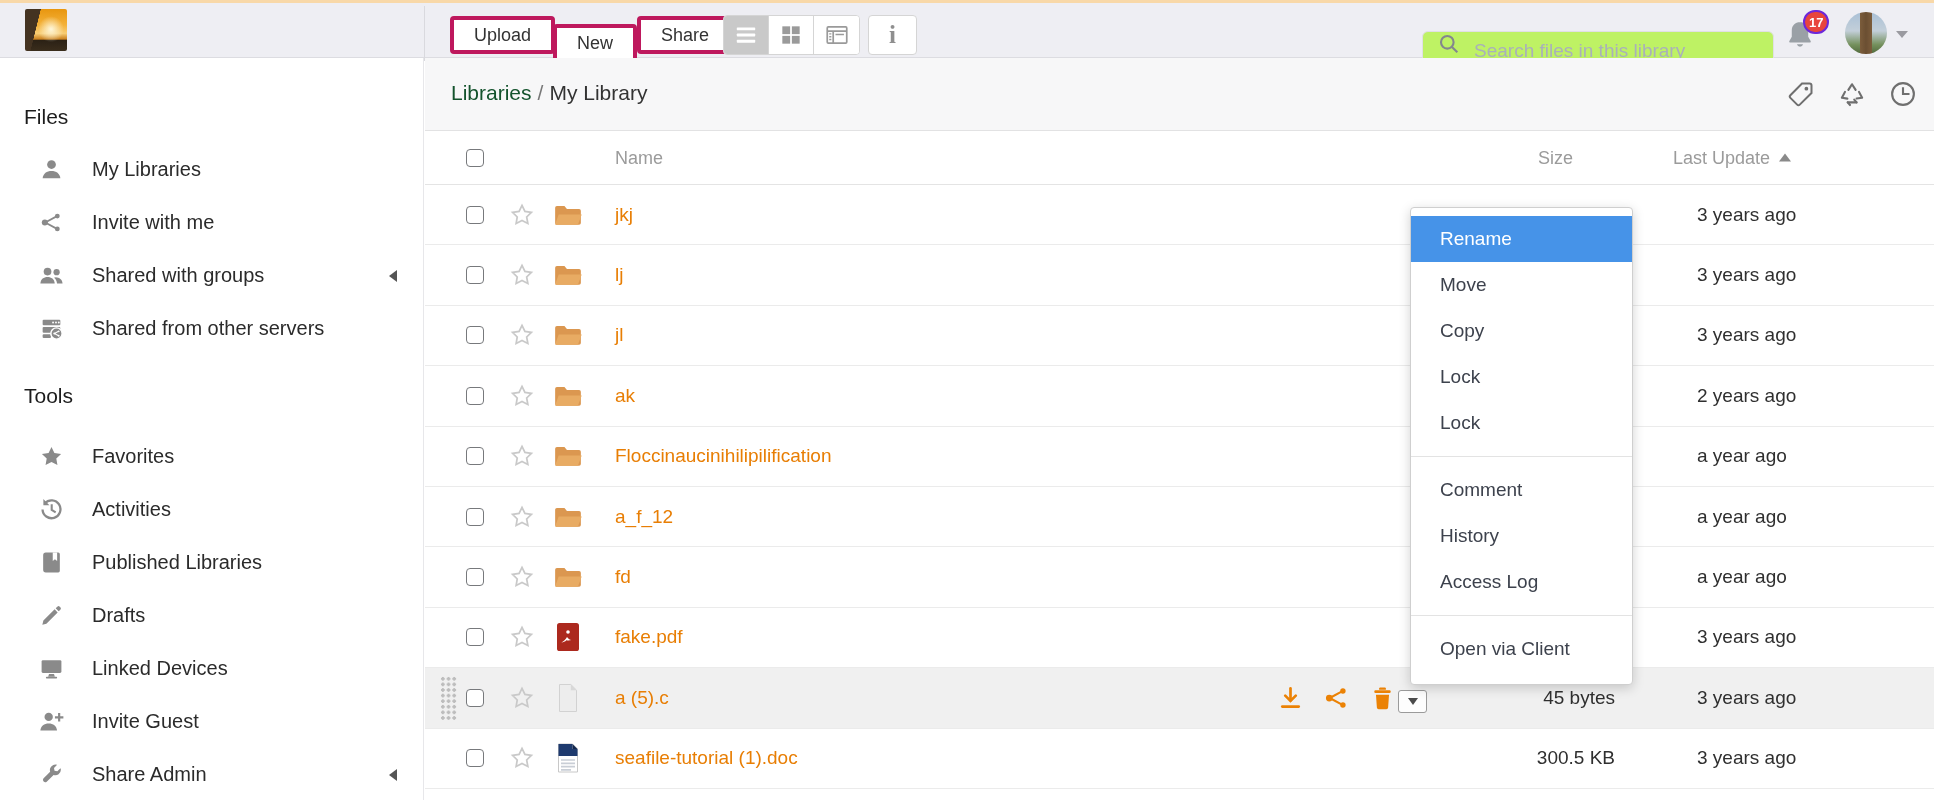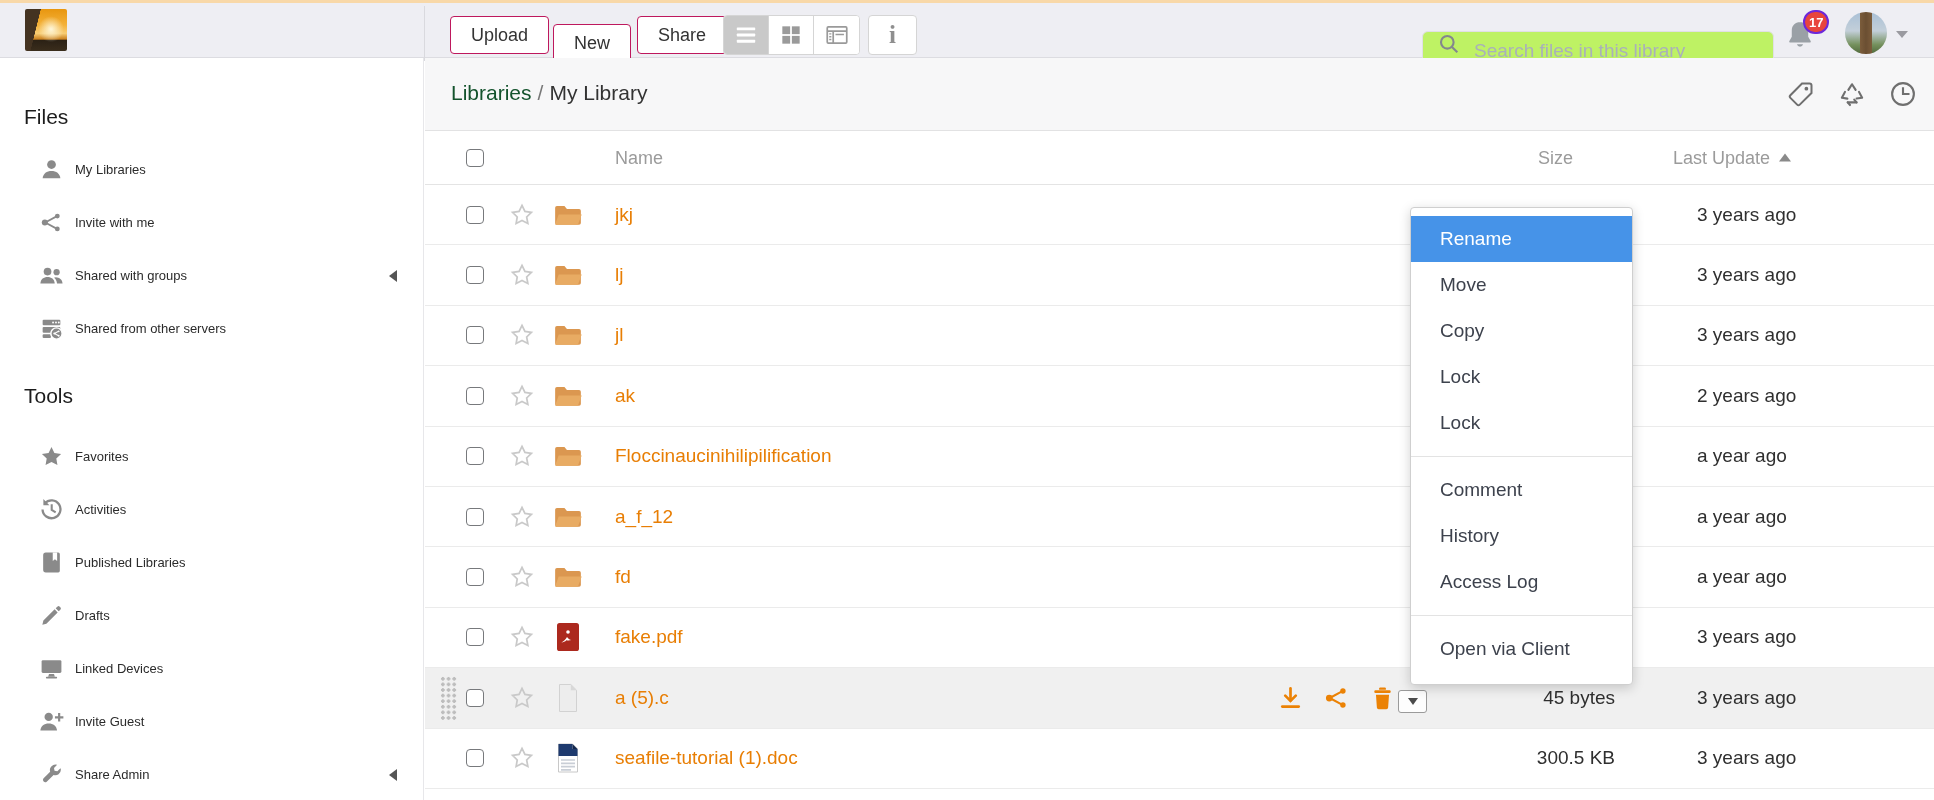--- a/index.html
+++ b/index.html
@@ -13,21 +13,21 @@
   
   #header { position:absolute; left:0; top:3px; width:1934px; height:55px;
     background:#eeeef3; border-bottom:1px solid #dcdce1; }
   #logo { position:absolute; left:25px; top:6px; width:42px; height:42px; border-radius:2px;
     background:
       radial-gradient(circle at 62% 48%, rgba(255,250,225,.95) 0%, rgba(255,250,225,0) 38%),
       linear-gradient(104deg, #443321 0%, #443321 30%, rgba(0,0,0,0) 30.5%),
       linear-gradient(180deg, #e8960f 0%, #f4b23a 38%, #f8cd74 58%, #c97f1d 72%, #2b2115 74%, #3a2d1c 100%);
   }
   #header-divider { position:absolute; left:424px; top:3px; width:1px; height:55px; background:#d9d9de; }
-  .hbtn { position:absolute; top:13px; height:38px; background:#fff; border:1px solid #be185d;
+  .hbtn { position:absolute; top:13px; height:38px; background:#fff; border:4px solid #be185d;
     border-radius:4px; color:#333; font-size:18px; padding:0 20px; cursor:pointer;
     display:flex; align-items:center; font-family:inherit; }
   #btn-upload { left:450px; }
   #btn-new { left:553px;margin-top:8px; }
   #btn-share { left:637px; }
 
   #view-toggle { position:absolute; left:723px; top:12px; height:40px; display:flex;
     border:1px solid #d5d5d5; border-radius:4px; overflow:hidden; background:#fff; }
   .vt-seg { width:45px; height:100%; display:flex; align-items:center; justify-content:center;
     border-right:1px solid #d5d5d5; cursor:pointer; background:#fff; }
@@ -64,21 +64,21 @@
   #sidebar { position:absolute; left:0; top:58px; width:424px; height:742px; background:#fff;
     border-right:1px solid #e7e7ea; }
   .side-heading { font-size:21px; color:#1c1c1c; margin-left:24px; height:26px; line-height:26px; }
   #sidebar .side-heading:first-child { margin-top:46px; }
   .side-list { list-style:none; margin-top:13px; }
   .side-list.second { margin-top:21px; }
   .side-heading.tools { margin-top:28px; }
   .side-item { height:53px; display:flex; align-items:center; padding-left:38px; cursor:pointer; }
   .side-icon { width:26px; height:26px; display:flex; align-items:center; justify-content:center; flex:0 0 auto; }
   .side-icon svg { width:25px; height:25px; }
-  .side-label { font-size:13px; color:#2b2b2b; margin-left:11px; }
+  .side-label { font-size:20px; color:#2b2b2b; margin-left:28px; }
   .side-caret { margin-left:auto; margin-right:26px; width:0; height:0;
     border-top:6px solid transparent; border-bottom:6px solid transparent; border-right:8px solid #555; }
 
   
   #main { position:absolute; left:425px; top:58px; width:1509px; height:742px; background:#fff; }
   #path-bar { position:absolute; left:0; top:0; width:1509px; height:73px; background:#f7f7f8;
     border-bottom:1px solid #e2e2e3; }
   #breadcrumb { position:absolute; left:26px; top:23px; font-size:21px; }
   #crumb-root { color:#14532d; cursor:pointer; }
   #crumb-sep { color:#777; margin:0 6px; }

